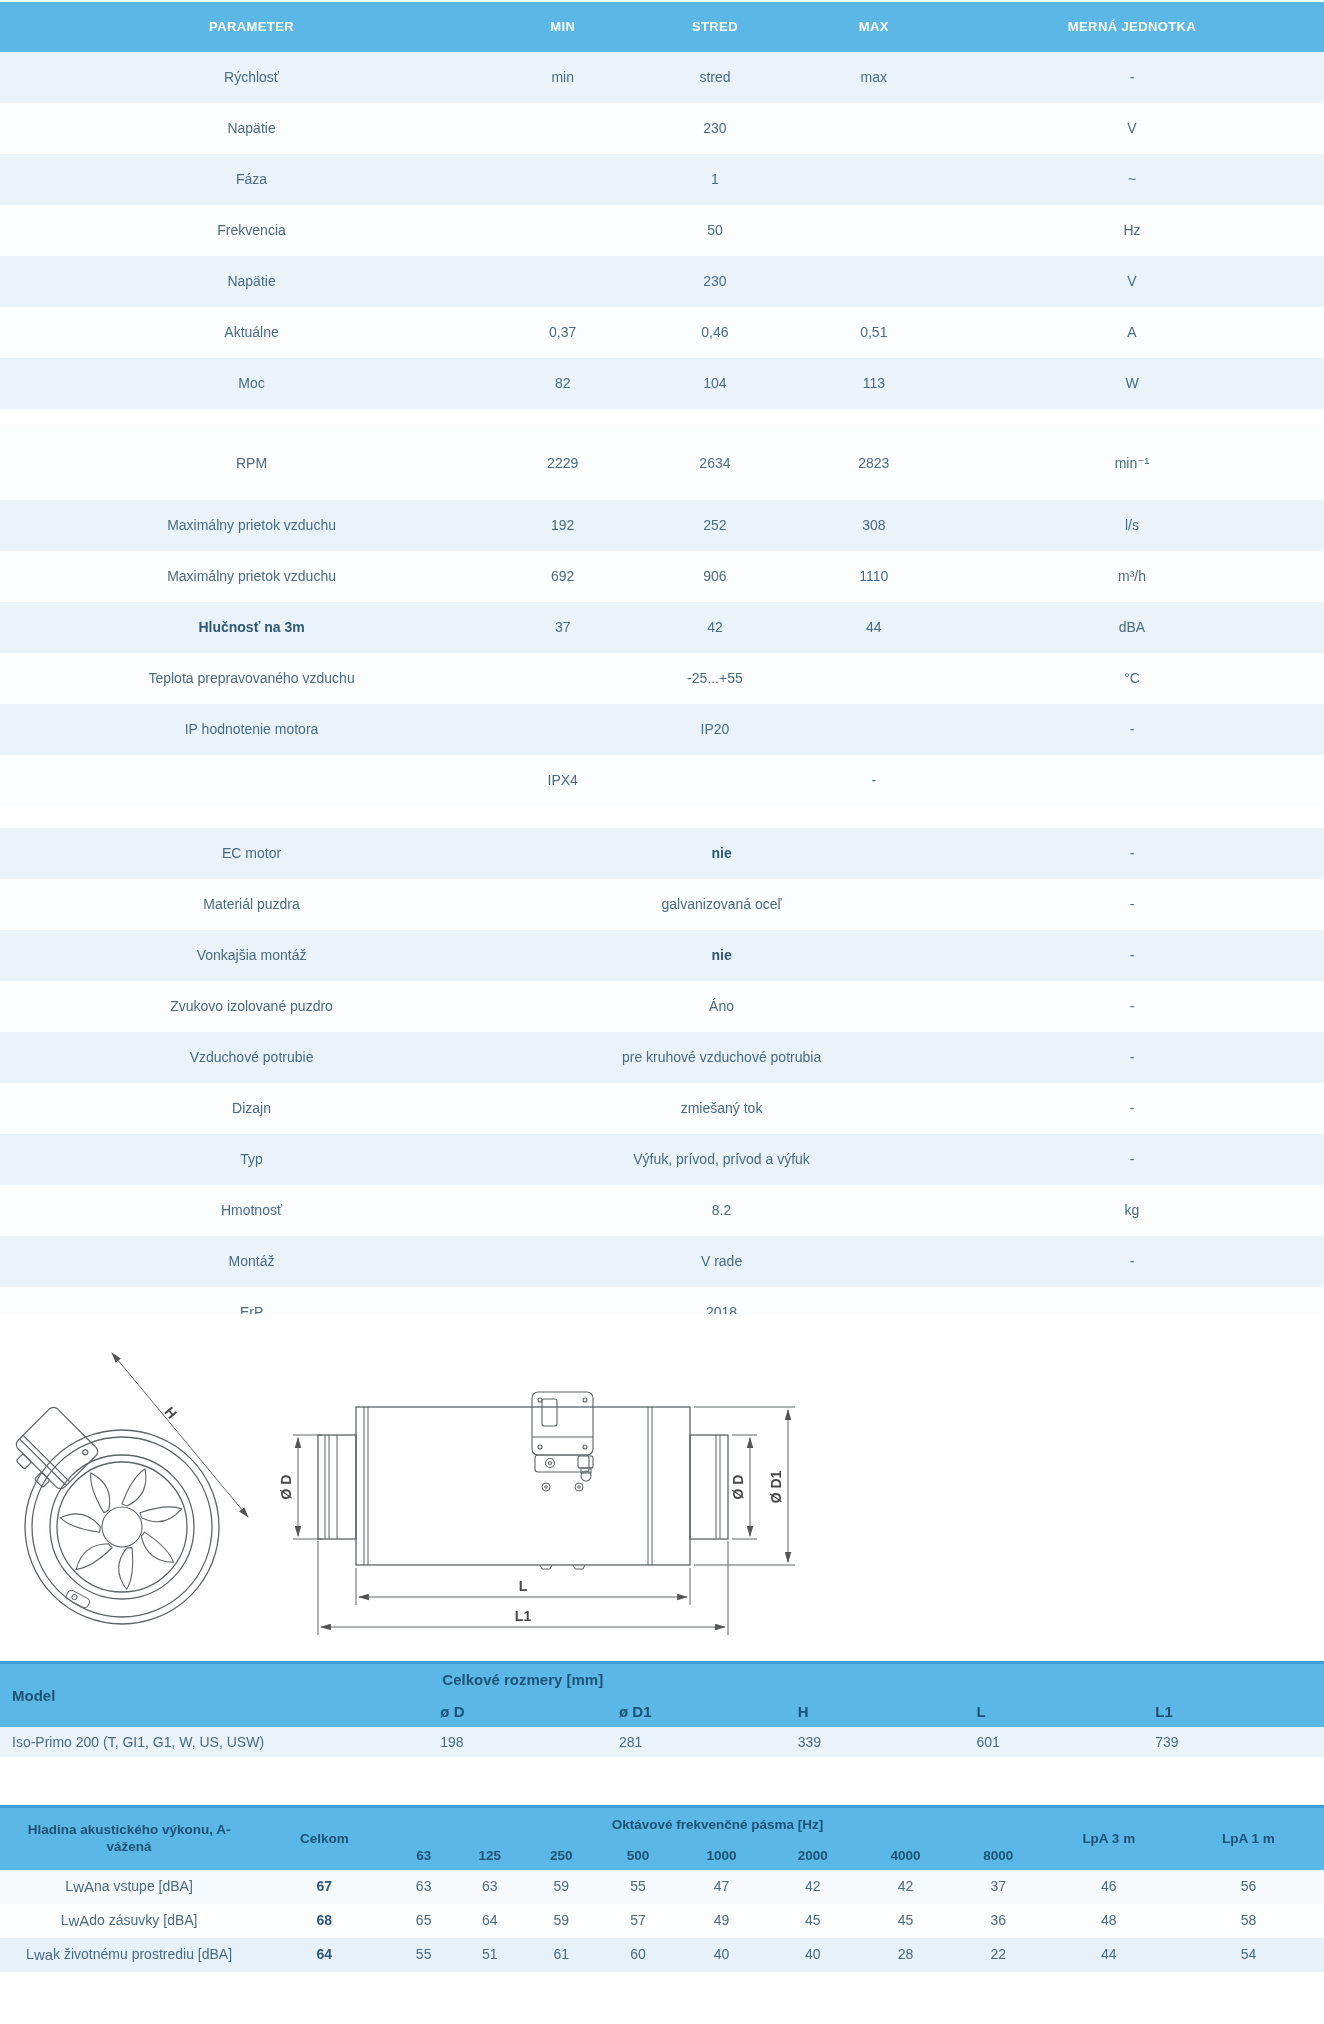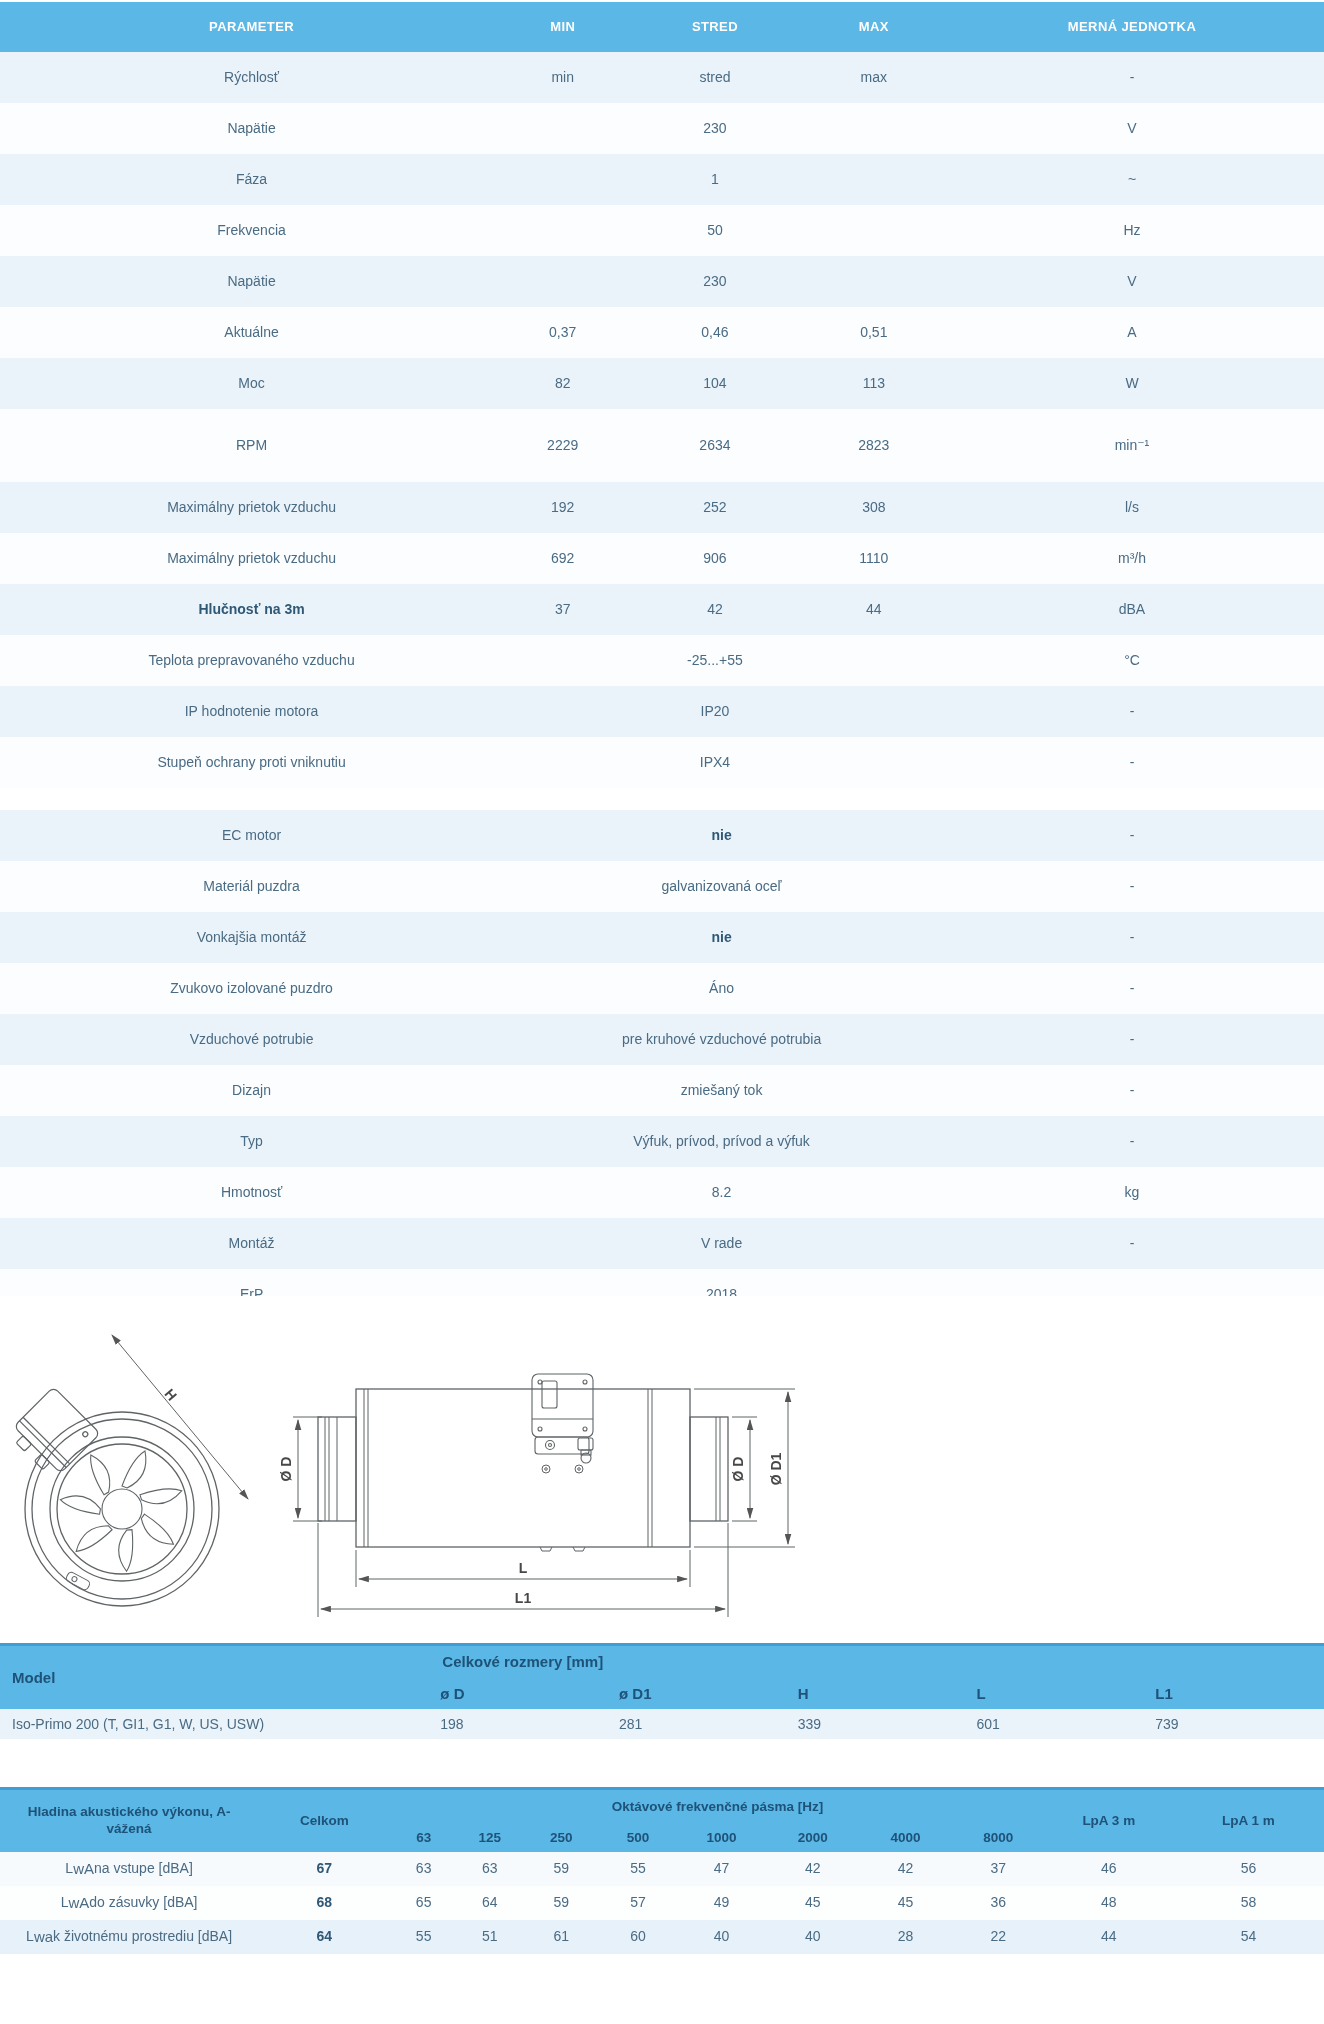--- a/index.html
+++ b/index.html
@@ -19,21 +19,21 @@
     width:1324px;height:2024px;overflow:hidden;background:#ffffff;
     font-family:"Liberation Sans","DejaVu Sans",sans-serif;
     color:var(--txt);font-size:14px;
   }
   .page{padding-top:2px;}
   
   .t1-head{display:grid;grid-template-columns:var(--t1cols);height:50px;background:var(--blue);}
   .t1-head .cell{color:#fff;font-weight:700;font-size:13px;letter-spacing:.4px;}
   .cell{display:flex;align-items:center;justify-content:center;text-align:center;line-height:1.25;padding:0 6px;}
   .t1-row{display:grid;grid-template-columns:var(--t1cols);height:51px;}
-  .t1-row.tall{height:73px;}
+  .t1-row.tall{height:73px;margin-top:18px;}
   .t1-body > div:nth-child(odd){background:var(--row-light);}
   .t1-body > div:nth-child(even){background:var(--row-white);}
   .bold{font-weight:700;color:var(--txt-bold);}
   
   .t2-body{margin-top:22px;}
   .t2-row{display:grid;grid-template-columns:var(--t2cols);height:51px;}
   .t2-body > div:nth-child(odd){background:var(--row-light);}
   .t2-body > div:nth-child(even){background:var(--row-white);}
   .t2-row.clipped{height:27px;overflow:hidden;}
   .t2-row.clipped .cell{height:51px;}
@@ -176,21 +176,20 @@
         <div class="cell">°C</div>
       </div>
         <div class="t1-row">
         <div class="cell">IP hodnotenie motora</div>
         <div class="cell"></div>
         <div class="cell">IP20</div>
         <div class="cell"></div>
         <div class="cell">-</div>
       </div>
         <div class="t1-row">
-        <div class="cell">Stupeň ochrany proti vniknutiu</div>
         <div class="cell"></div>
         <div class="cell">IPX4</div>
         <div class="cell"></div>
         <div class="cell">-</div>
       </div>
       </div>
   </div>
 
   <div class="t2-body">
 

